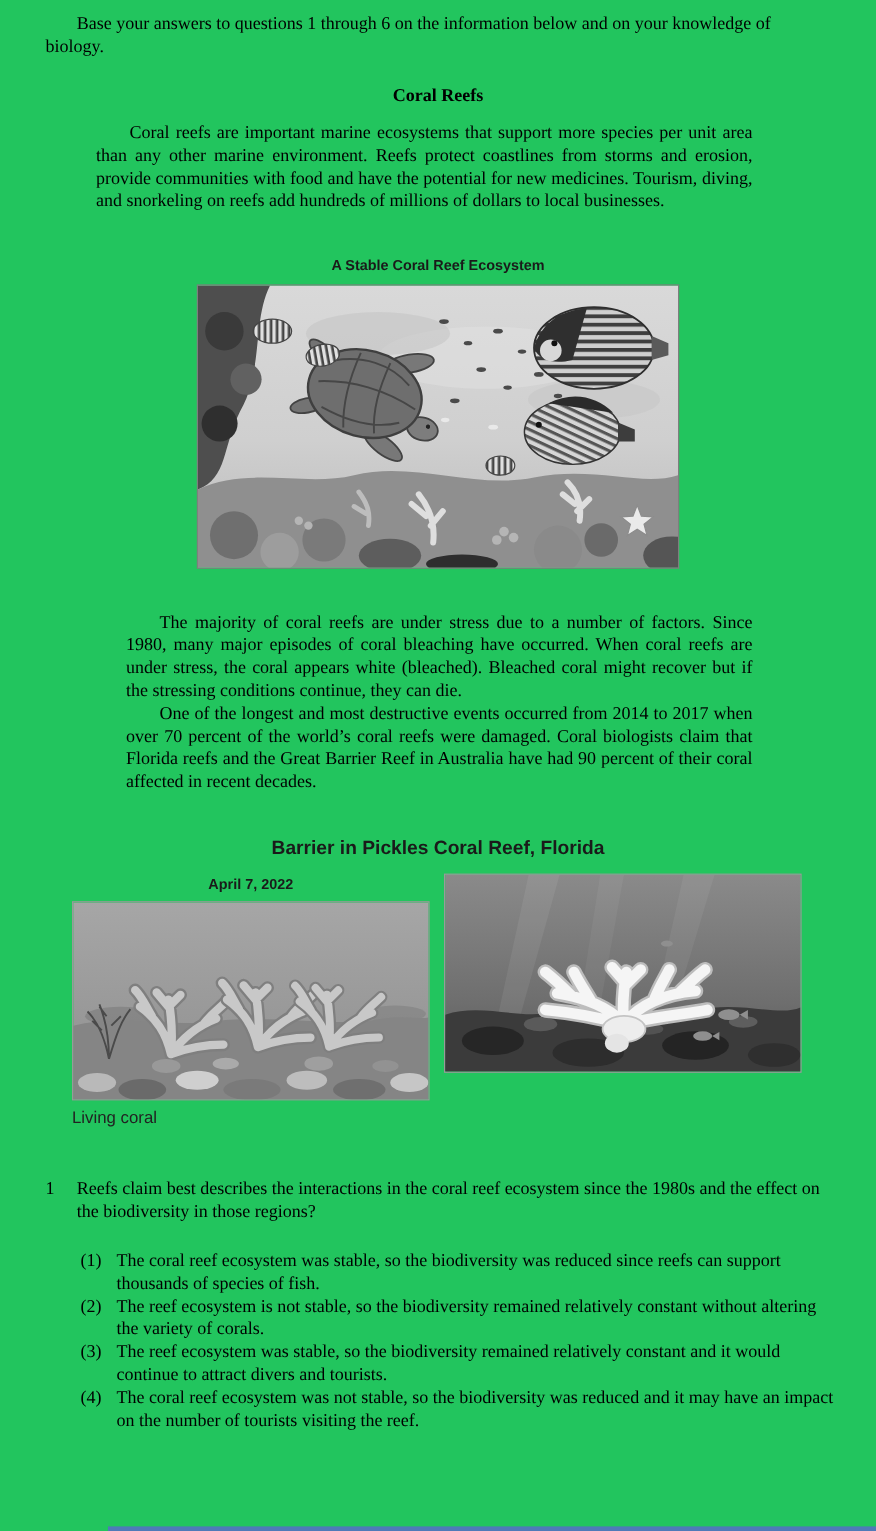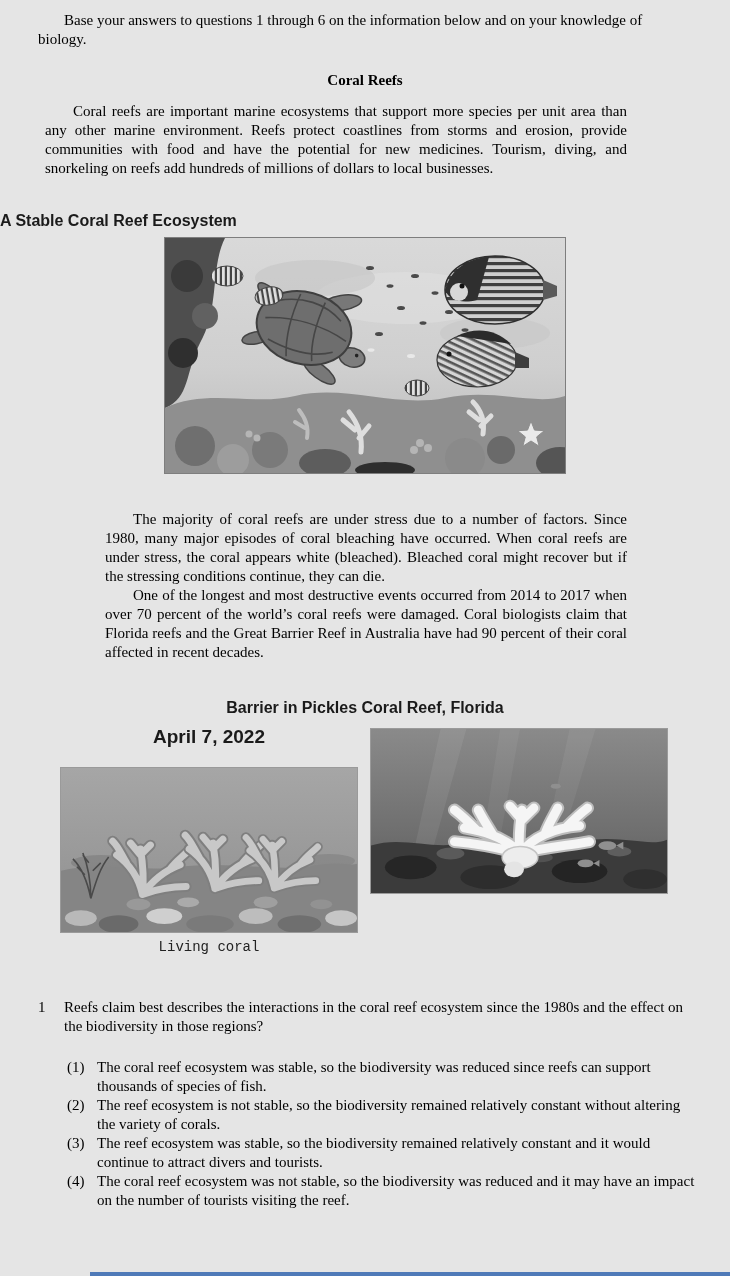--- a/index.html
+++ b/index.html
@@ -1,50 +1,50 @@
 <!DOCTYPE html>
 <html><head>
 <meta charset="utf-8">
 <style>
   html,body{margin:0;padding:0;background:#ffffff;}
   .page{
     position:relative;
     width:730px;
     height:1276px;
-    background:#e5e5e5;
+    background:#22c55e;
     font-family:"Liberation Serif", serif;
     font-size:15px;
     line-height:19px;
     color:#000;
     overflow:hidden;
   }
   .intro{margin:11px 52px 0 38px;text-indent:26px;}
   .passage-title{margin-top:22px;text-align:center;font-weight:bold;font-family:Liberation Serif, serif;}
-  .body-par{margin:12px 103px 0 45px;text-align:justify;text-indent:28px;}
+  .body-par{margin:12px 103px 0 80px;text-align:justify;text-indent:28px;}
   .par-block{margin:36px 103px 0 105px;}
   .par-block p{margin:0;text-align:justify;text-indent:28px;font-family:Liberation Serif, serif;}
   .p4{margin-top:30px;margin-right:116px;}
   .fig1-title{
-    margin-top:33px;text-align:left;
-    font-family:"Liberation Sans", sans-serif;font-weight:bold;font-size:16px;line-height:20px;color:#1a1a1a;
+    margin-top:33px;text-align:center;
+    font-family:"Liberation Sans", sans-serif;font-weight:bold;font-size:12px;line-height:20px;color:#1a1a1a;
   }
   .fig1-frame{display:block;margin:6px auto 0;width:400px;height:235px;border:1px solid #7e7e7e;}
   .fig2-heading{
     margin-top:36px;text-align:center;
     font-family:"Liberation Sans", sans-serif;font-weight:bold;font-size:16px;line-height:20px;color:#1a1a1a;
   }
   .photos-row{margin:10px 62px 0 60px;display:flex;justify-content:space-between;}
   .photo-col{width:298px;}
   .photo-date{
     text-align:center;font-family:"Liberation Sans", sans-serif;
-    font-weight:bold;font-size:19px;line-height:18px;color:#1a1a1a;margin-bottom:21px;
+    font-weight:bold;font-size:12px;line-height:18px;color:#1a1a1a;margin-bottom:5px;
   }
   .photo-frame{width:296px;height:164px;border:1px solid #9a9a9a;}
   .photo-caption{
-    text-align:center;font-family:Liberation Mono, monospace;
+    font-family:Liberation Sans, sans-serif;
     font-size:14px;line-height:18px;color:#222;margin-top:5px;
   }
   .question{margin:42px 32px 0 38px;display:flex;}
   .qnum{width:26px;flex:none;}
   .qtext{flex:1;}
   .choices{margin:22px 34px 0 67px;}
   .choice{display:flex;}
   .choice-marker{width:30px;flex:none;}
   .choice-text{flex:1;}
   .bottom-bar{position:absolute;left:90px;right:0;bottom:0;height:4px;background:#4f7ab8;}

